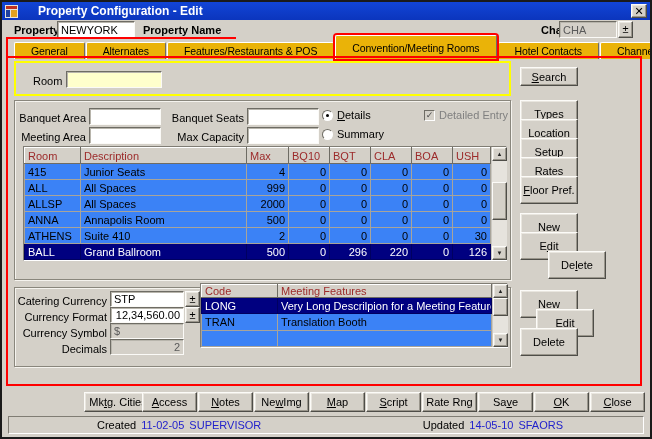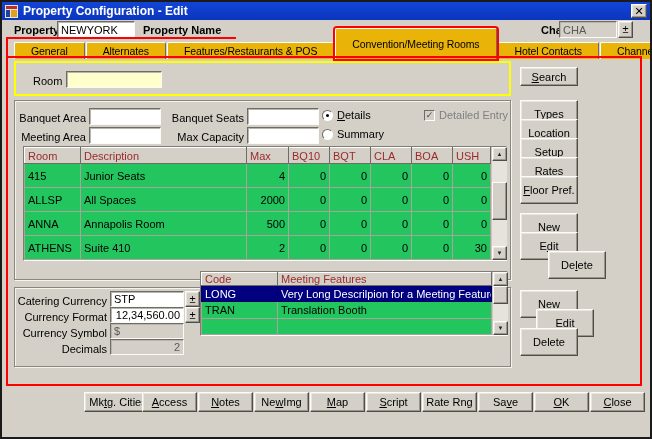--- a/index.html
+++ b/index.html
@@ -4,21 +4,21 @@
 <style>
   html,body{margin:0;padding:0;background:#fff;}
   *{box-sizing:border-box;}
   .window{position:relative;width:652px;height:439px;background:#d4d0c8;
     font-family:"Liberation Sans",sans-serif;font-size:11px;color:#000;overflow:hidden;}
   .frame{position:absolute;inset:0;border:2px solid #1a1a1a;pointer-events:none;z-index:60;}
 
   
   .titlebar{position:absolute;left:2px;top:2px;width:648px;height:18px;
     background:linear-gradient(180deg,#1245d6,#0b35bd);display:flex;align-items:center;padding:0 3px;}
-  .title-text{color:#fff;font-weight:bold;font-size:12px;margin-left:5px;white-space:nowrap;}
+  .title-text{color:#fff;font-weight:bold;font-size:12px;margin-left:20px;white-space:nowrap;}
   .app-icon{width:13px;height:13px;display:inline-flex;}
   .close-btn{margin-left:auto;width:16px;height:14px;font-size:9px;font-weight:bold;}
 
   
   .lbl{position:absolute;white-space:nowrap;}
   .b{font-weight:bold;}
   .ra{text-align:right;}
   .inp{position:absolute;height:17px;background:#fff;border:1px solid;
     border-color:#6e6c64 #fbfaf7 #fbfaf7 #6e6c64;box-shadow:inset 1px 1px 0 #b8b5ac;
     font:11px "Liberation Sans",sans-serif;padding:0 3px;outline:none;}
@@ -30,21 +30,21 @@
     cursor:default;padding:0;white-space:nowrap;}
   .btn u{text-decoration:underline;}
   .abtn{position:absolute;width:58px;height:28px;}
   .lov{position:absolute;width:15px;height:17px;font-size:11px;line-height:1;}
 
   
   .tabs{position:absolute;left:14px;top:40px;height:19px;display:flex;align-items:flex-end;gap:1px;z-index:5;}
   .tab{height:17px;padding:0 16px;background:#eab308;border:1px solid #6e6c64;border-bottom:none;
     border-top-color:#fff;border-left-color:#fff;border-radius:2px 2px 0 0;display:flex;align-items:center;
     font-size:10.5px;letter-spacing:-0.1px;white-space:nowrap;}
-  .tab.active{height:31px;box-shadow:0 0 0 2px #f00;position:relative;z-index:6;}
+  .tab.active{height:24px;box-shadow:0 0 0 2px #f00;position:relative;z-index:6;}
 
   
   .red-main{position:absolute;left:6px;top:56px;width:636px;height:330px;border:2px solid #ff0000;z-index:50;pointer-events:none;}
   .red-tabline{position:absolute;left:6px;top:37px;width:230px;height:21px;border-top:2px solid #ff0000;border-left:2px solid #ff0000;z-index:50;pointer-events:none;}
   .yellow-box{position:absolute;left:14px;top:61px;width:497px;height:35px;border:2px solid #ffff00;z-index:49;pointer-events:none;}
 
   .group{position:absolute;border:1px solid #89867c;box-shadow:inset 1px 1px 0 #f5f3ee,1px 1px 0 #f5f3ee;}
   #group1{left:14px;top:100px;width:497px;height:180px;}
   #group2{left:14px;top:287px;width:497px;height:80px;}
 
@@ -54,27 +54,27 @@
     border-color:#6e6c64 #fff #fff #6e6c64;position:relative;flex:0 0 11px;}
   .rdot.on::after{content:"";position:absolute;left:3px;top:3px;width:3px;height:3px;border-radius:50%;background:#000;}
   .cbox{width:11px;height:11px;background:#d4d0c8;border:1px solid;border-color:#6e6c64 #fff #fff #6e6c64;
     font-size:9px;line-height:9px;color:#4a4a4a;text-align:center;flex:0 0 11px;}
   .dis-label{color:#808080;}
   .rlabel u{text-decoration:underline;}
 
   
   .grid-wrap{position:absolute;display:flex;border:1px solid;border-color:#807d74 #fff #fff #807d74;background:#fff;}
   #rooms-wrap{left:23px;top:146px;width:484px;height:115px;}
-  #features-wrap{left:200px;top:271px;width:308px;height:65px;justify-content:space-between;}
+  #features-wrap{left:200px;top:283px;width:308px;height:65px;justify-content:space-between;}
   table.grid{border-collapse:collapse;table-layout:fixed;flex:0 0 auto;}
   .grid th{background:#d4d0c8;color:#9c2a2a;font-weight:normal;text-align:left;
     border:1px solid;border-color:#fff #6e6c64 #6e6c64 #fff;padding:0 3px;height:16px;font-size:11px;
     white-space:nowrap;overflow:hidden;}
   #features-wrap .grid th{height:13px;}
-  .grid td{background:#22c55e;border:1px solid #a8a49a;padding:0 3px;height:15px;font-size:11px;
+  .grid td{background:#3b82f6;border:1px solid #a8a49a;padding:0 3px;height:15px;font-size:11px;
     white-space:nowrap;overflow:hidden;}
   .grid td.r{text-align:right;}
   .grid tr.selected td{background:#000080;color:#fff;border-color:#000060;}
 
   
   .sbar{flex:0 0 16px;width:16px;background:#e6e3dd;position:relative;border-left:1px solid #cac7c0;}
   .sb-btn{position:absolute;left:0;width:15px;height:14px;font-size:6px;color:#222;}
   .sb-up{top:0;} .sb-down{bottom:0;}
   .sb-thumb{position:absolute;left:0;width:15px;background:#d4d0c8;border:1px solid;
     border-color:#fcfbf8 #4e4d48 #4e4d48 #fcfbf8;box-shadow:inset -1px -1px 0 #9a968c;}
@@ -185,20 +185,30 @@
             <td>415</td>
             <td>Junior Seats</td>
             <td class="r">4</td>
             <td class="r">0</td>
             <td class="r">0</td>
             <td class="r">0</td>
             <td class="r">0</td>
             <td class="r">0</td>
           </tr>
           <tr>
+            <td>ALL</td>
+            <td>All Spaces</td>
+            <td class="r">999</td>
+            <td class="r">0</td>
+            <td class="r">0</td>
+            <td class="r">0</td>
+            <td class="r">0</td>
+            <td class="r">0</td>
+          </tr>
+          <tr>
             <td>ALLSP</td>
             <td>All Spaces</td>
             <td class="r">2000</td>
             <td class="r">0</td>
             <td class="r">0</td>
             <td class="r">0</td>
             <td class="r">0</td>
             <td class="r">0</td>
           </tr>
           <tr>
@@ -213,20 +223,30 @@
           </tr>
           <tr>
             <td>ATHENS</td>
             <td>Suite 410</td>
             <td class="r">2</td>
             <td class="r">0</td>
             <td class="r">0</td>
             <td class="r">0</td>
             <td class="r">0</td>
             <td class="r">30</td>
+          </tr>
+          <tr class="selected">
+            <td>BALL</td>
+            <td>Grand Ballroom</td>
+            <td class="r">500</td>
+            <td class="r">0</td>
+            <td class="r">296</td>
+            <td class="r">220</td>
+            <td class="r">0</td>
+            <td class="r">126</td>
           </tr>
         </tbody>
     </table>
     <div class="sbar">
       <div class="btn sb-btn sb-up">▲</div>
       <div class="sb-thumb" style="top:35px;height:38px;"></div>
       <div class="btn sb-btn sb-down">▼</div>
     </div>
   </div>
 
@@ -296,15 +316,24 @@
       <button class="btn"><u>N</u>otes</button>
       <button class="btn">Ne<u>w</u> Img</button>
       <button class="btn"><u>M</u>ap</button>
       <button class="btn"><u>S</u>cript</button>
       <button class="btn">Rate Rng</button>
       <button class="btn">Sa<u>v</u>e</button>
       <button class="btn"><u>O</u>K</button>
       <button class="btn"><u>C</u>lose</button>
     </div>
 
+  <div class="statusbar">
+    <span>Created</span>
+    <span class="blue">11-02-05</span>
+    <span class="blue">SUPERVISOR</span>
+    <span class="flex-sp"></span>
+    <span>Updated</span>
+    <span class="blue">14-05-10</span>
+    <span class="blue">SFAORS</span>
+  </div>
 
   <div class="frame"></div>
 </div>
 
 </body></html>

